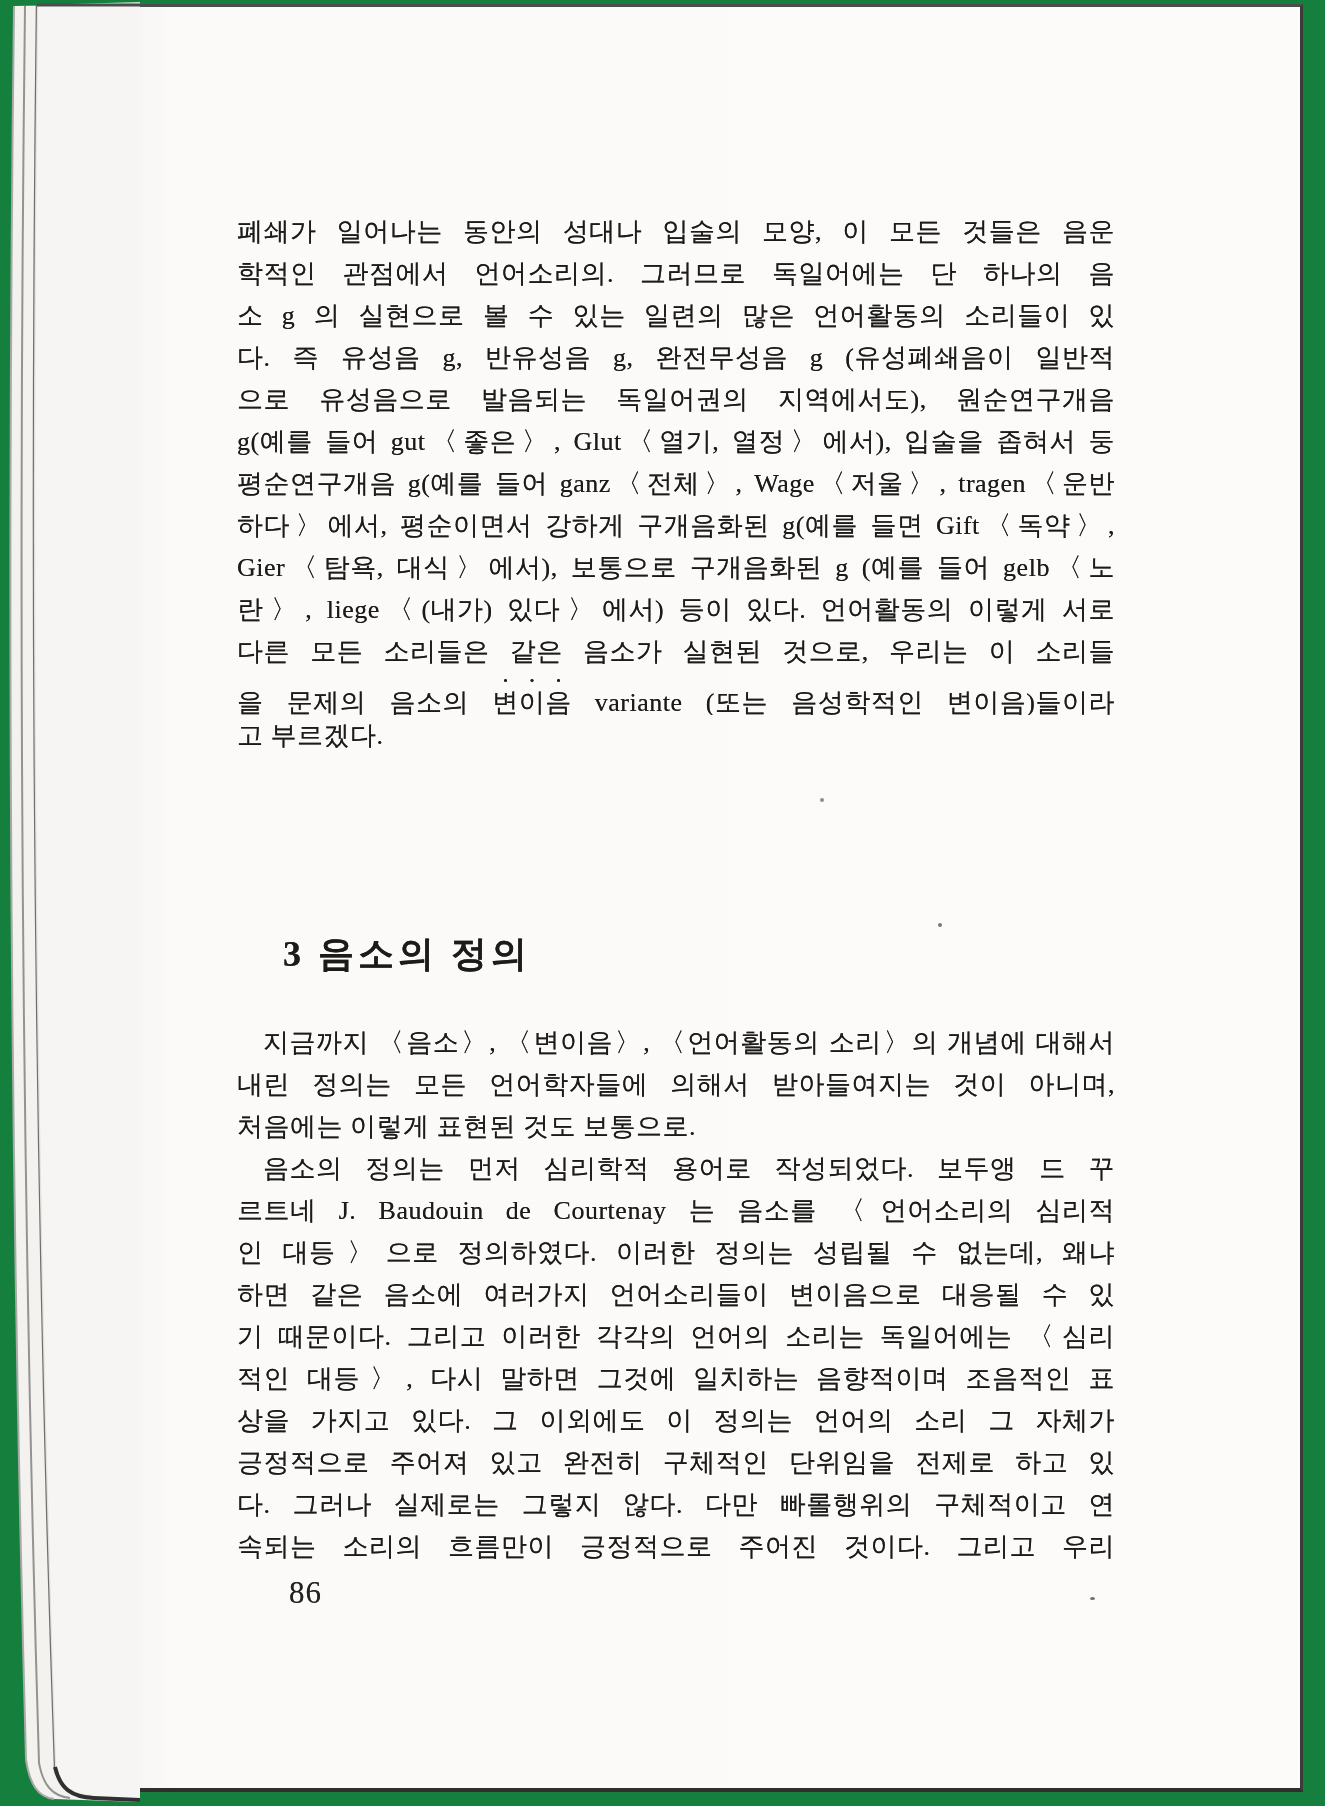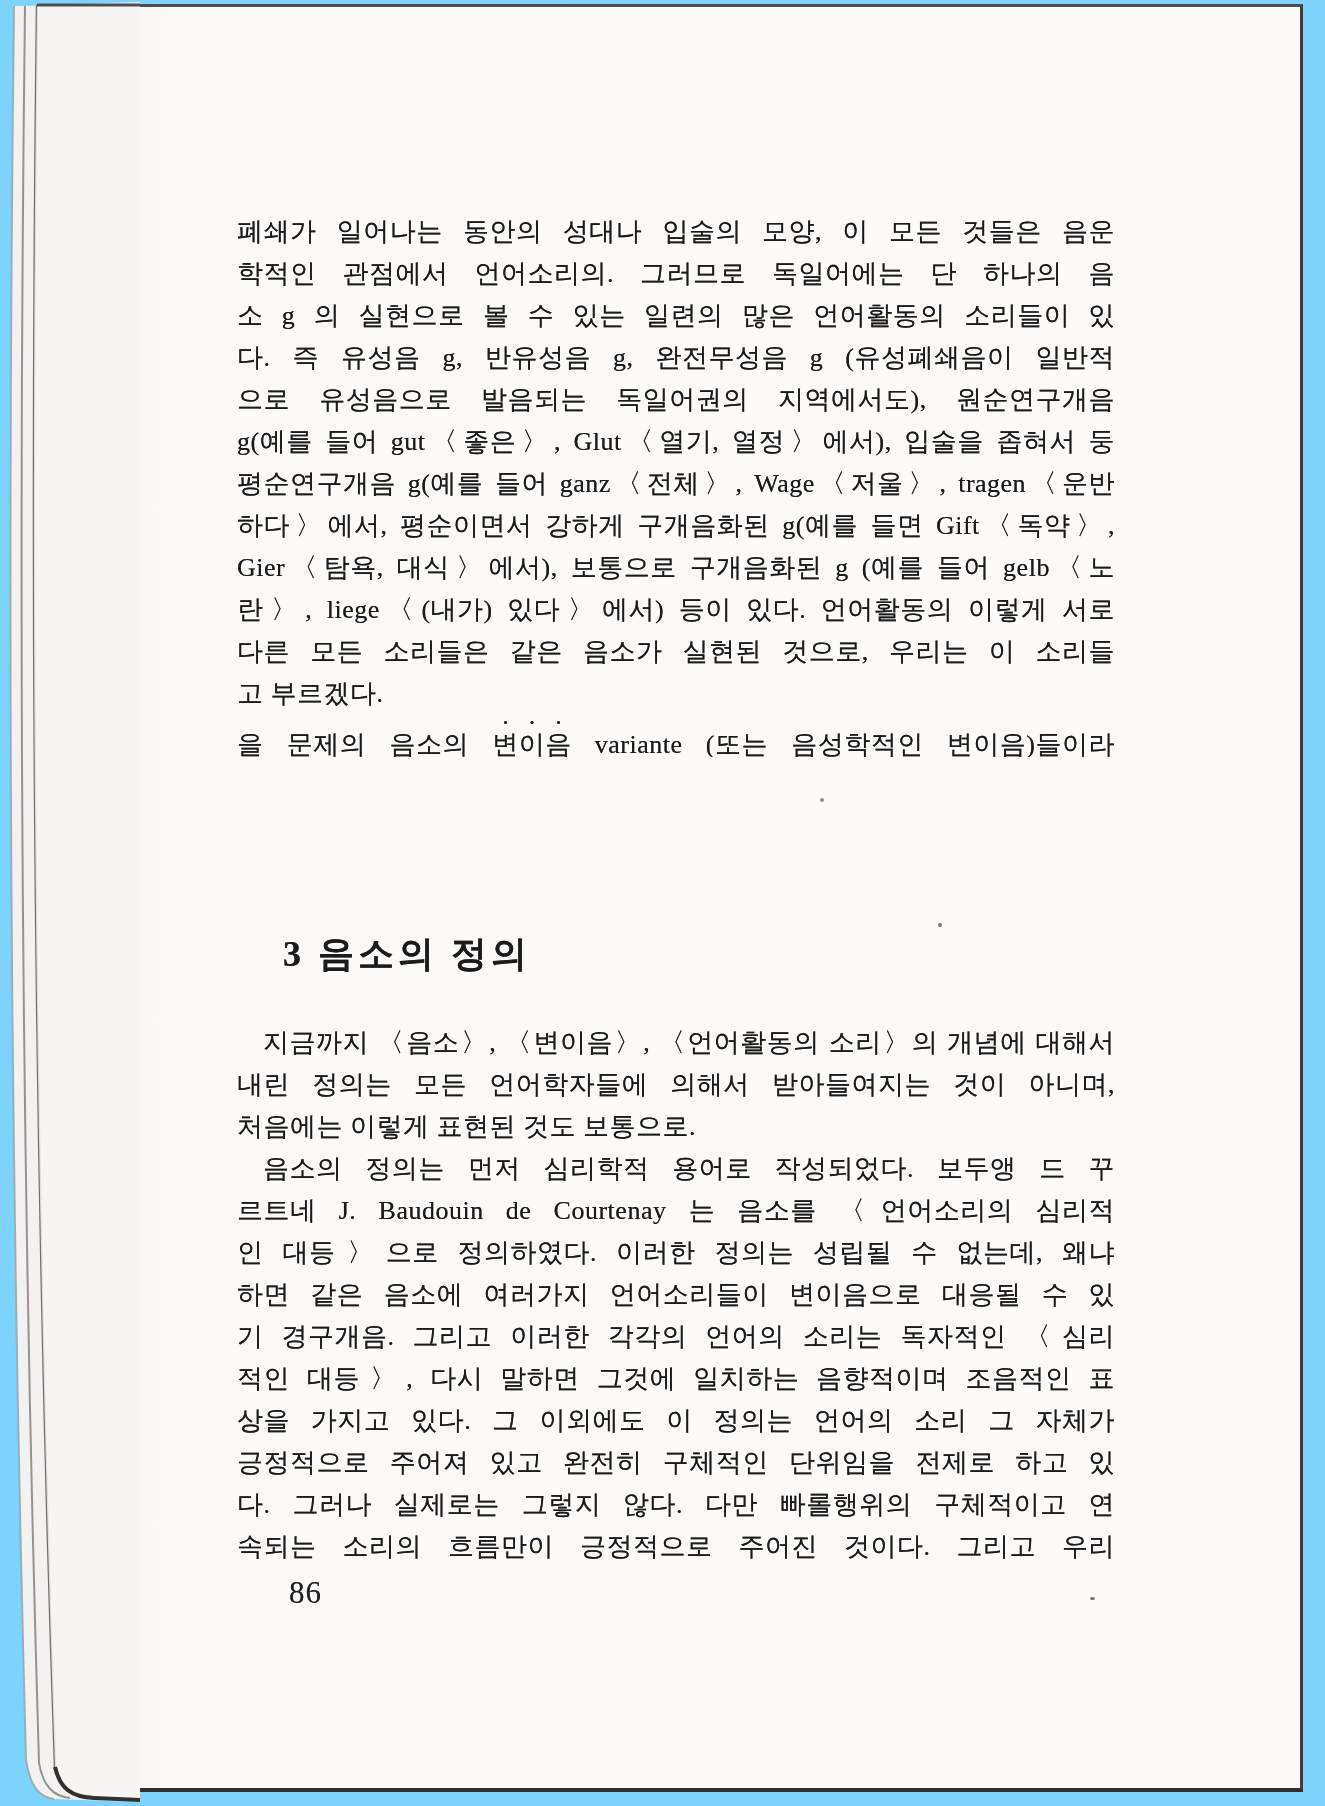--- a/index.html
+++ b/index.html
@@ -5,21 +5,21 @@
   html, body {
     margin: 0;
     padding: 0;
     background: #ffffff;
     font-family: "Liberation Serif", "DejaVu Serif", serif;
   }
   .scan {
     position: relative;
     width: 1325px;
     height: 1806px;
-    background: #7dd3fc;
+    background: #15803d;
     overflow: hidden;
   }
   
   .page {
     position: absolute;
     left: 100px;
     top: 4px;
     width: 1203px;
     height: 1788px;
     box-sizing: border-box;
@@ -109,35 +109,35 @@
       <div class="jline">학적인 관점에서 언어소리의. 그러므로 독일어에는 단 하나의 음</div>
       <div class="jline">소 g 의 실현으로 볼 수 있는 일련의 많은 언어활동의 소리들이 있</div>
       <div class="jline">다. 즉 유성음 g, 반유성음 g, 완전무성음 g (유성폐쇄음이 일반적</div>
       <div class="jline">으로 유성음으로 발음되는 독일어권의 지역에서도), 원순연구개음</div>
       <div class="jline">g(예를 들어 gut〈좋은〉, Glut〈열기, 열정〉에서), 입술을 좁혀서 둥</div>
       <div class="jline">평순연구개음 g(예를 들어 ganz〈전체〉, Wage〈저울〉, tragen〈운반</div>
       <div class="jline">하다〉에서, 평순이면서 강하게 구개음화된 g(예를 들면 Gift〈독약〉,</div>
       <div class="jline">Gier〈탐욕, 대식〉에서), 보통으로 구개음화된 g (예를 들어 gelb〈노</div>
       <div class="jline">란〉, liege〈(내가) 있다〉에서) 등이 있다. 언어활동의 이렇게 서로</div>
       <div class="jline">다른 모든 소리들은 같은 음소가 실현된 것으로, 우리는 이 소리들</div>
+      <div class="jline"><span>을 문제의 음소의 </span><span class="emdots">변이음</span><span> variante (또는 음성학적인 변이음)들이라</span></div>
       <div class="jline short">고 부르겠다.</div>
-      <div class="jline"><span>을 문제의 음소의 </span><span class="emdots">변이음</span><span> variante (또는 음성학적인 변이음)들이라</span></div>
     </div>
 
     <h2 class="heading">3 음소의 정의</h2>
 
     <div class="para p2">
       <div class="jline indent">지금까지 〈음소〉, 〈변이음〉, 〈언어활동의 소리〉의 개념에 대해서</div>
       <div class="jline">내린 정의는 모든 언어학자들에 의해서 받아들여지는 것이 아니며,</div>
       <div class="jline short">처음에는 이렇게 표현된 것도 보통으로.</div>
       <div class="jline indent">음소의 정의는 먼저 심리학적 용어로 작성되었다. 보두앵 드 꾸</div>
       <div class="jline">르트네 J. Baudouin de Courtenay 는 음소를 〈언어소리의 심리적</div>
       <div class="jline">인 대등〉으로 정의하였다. 이러한 정의는 성립될 수 없는데, 왜냐</div>
       <div class="jline">하면 같은 음소에 여러가지 언어소리들이 변이음으로 대응될 수 있</div>
-      <div class="jline">기 경구개음. 그리고 이러한 각각의 언어의 소리는 독자적인 〈심리</div>
+      <div class="jline">기 때문이다. 그리고 이러한 각각의 언어의 소리는 독일어에는 〈심리</div>
       <div class="jline">적인 대등〉, 다시 말하면 그것에 일치하는 음향적이며 조음적인 표</div>
       <div class="jline">상을 가지고 있다. 그 이외에도 이 정의는 언어의 소리 그 자체가</div>
       <div class="jline">긍정적으로 주어져 있고 완전히 구체적인 단위임을 전제로 하고 있</div>
       <div class="jline">다. 그러나 실제로는 그렇지 않다. 다만 빠롤행위의 구체적이고 연</div>
       <div class="jline">속되는 소리의 흐름만이 긍정적으로 주어진 것이다. 그리고 우리</div>
     </div>
 
     <div class="pagenum">86</div>
 
     <div class="speck s1"></div>

